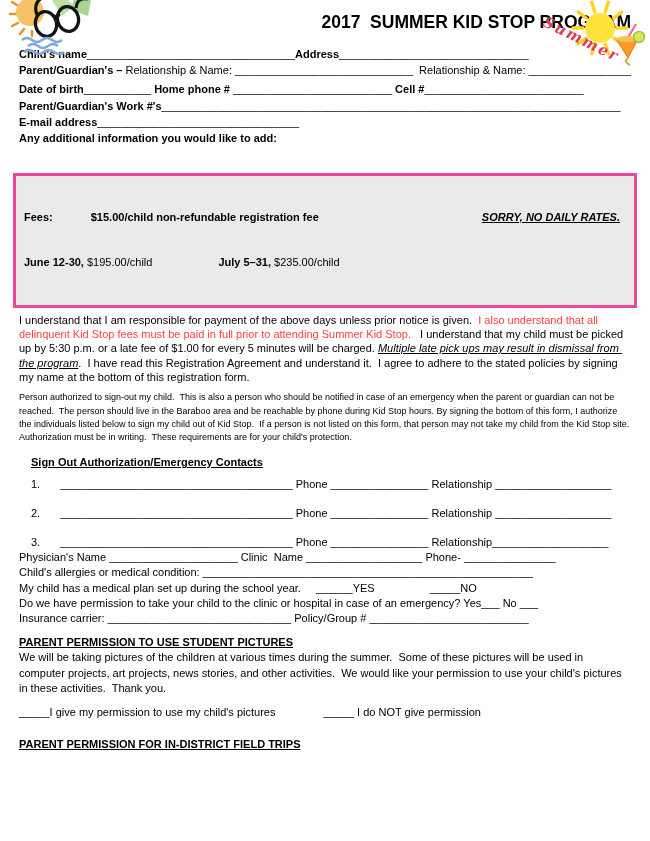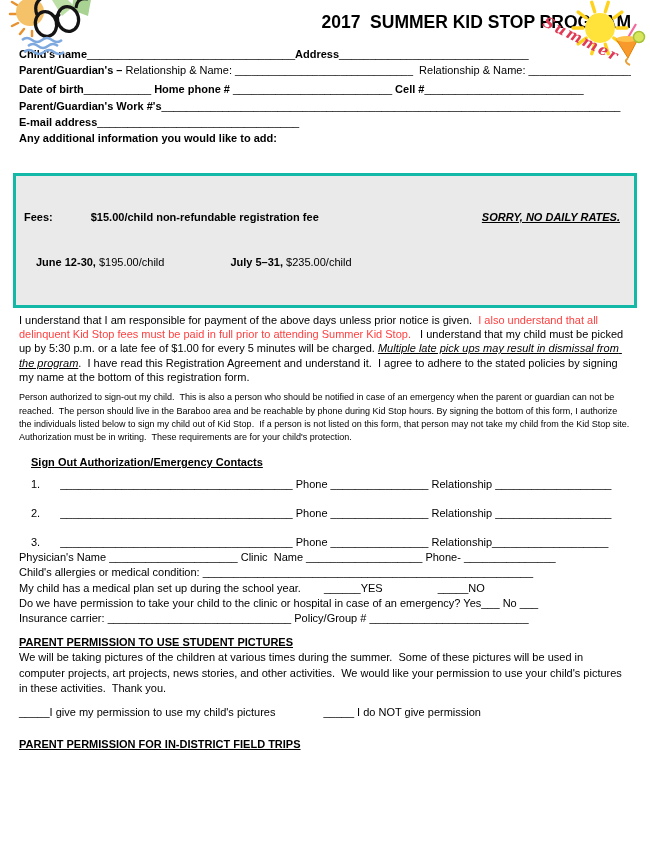--- a/index.html
+++ b/index.html
@@ -15,43 +15,43 @@
   .u { text-decoration:underline; }
   .fline { white-space:pre; overflow:hidden; line-height:16.2px; }
   .title { margin-top:12px; text-align:right; font-size:17.5px; font-weight:bold; white-space:pre; }
   .smalllab { font-size:11px; }
   .smallfill { font-size:10px; letter-spacing:0; }
   .top-lines { margin-top:13px; }
   .l-dob { margin-top:2px; }
 
   
   .fees-box {
-    margin:27px -6px 0 -6px; background:#eaeaea; border:3px solid #14b8a6;
+    margin:27px -6px 0 -6px; background:#eaeaea; border:3px solid #ec4899;
     padding:3px 8px 4px 8px; line-height:15.2px; white-space:pre;
   }
   .fee-row { display:flex; }
   .fee-right { margin-left:auto; margin-right:6px; }
   .fee-gap1 { margin-left:38px; }
-  .fee-ind1 { margin-left:12px; }
+  .fee-ind1 { }
   .fee-gap2 { margin-left:66px; }
   .fee-ind2 { margin-left:24px; }
   .fee-gap3 { margin-left:46px; }
 
   .para1 { margin-top:5px; line-height:14.3px; white-space:pre-wrap; }
   .red { color:#ff4040; }
   .para2 { margin-top:7px; font-size:9px; line-height:13.2px; white-space:pre-wrap; }
 
   .signout-h { margin-top:12px; margin-left:12px; font-weight:bold; text-decoration:underline; }
   .contact-row { white-space:pre; line-height:16px; margin-left:12px; }
   .cr1 { margin-top:8px; } .cr2,.cr3 { margin-top:13px; }
   .contact-name { margin-left:20px; }
 
   .med-h { margin-top:13px; font-weight:bold; text-decoration:underline; line-height:15.2px; }
   .med-line { white-space:pre; line-height:15.2px; overflow:hidden; }
-  .plan-yes { margin-left:20px; } .plan-no { margin-left:55px; }
+  .plan-yes { margin-left:12px; } .plan-no { margin-left:55px; }
 
   .sec-h { font-weight:bold; text-decoration:underline; line-height:15.3px; }
   .pict-h { margin-top:9px; }
   .sec-para { line-height:15.3px; white-space:pre-wrap; }
   .perm-line { white-space:pre; line-height:16px; margin-top:8px; }
   .perm-deny { margin-left:48px; }
   .trips-h { margin-top:17px; }
 
   .clip-left { position:absolute; left:8px; top:-8px; width:92px; height:64px; }
   .clip-right { position:absolute; right:2px; top:0; width:98px; height:66px; }

